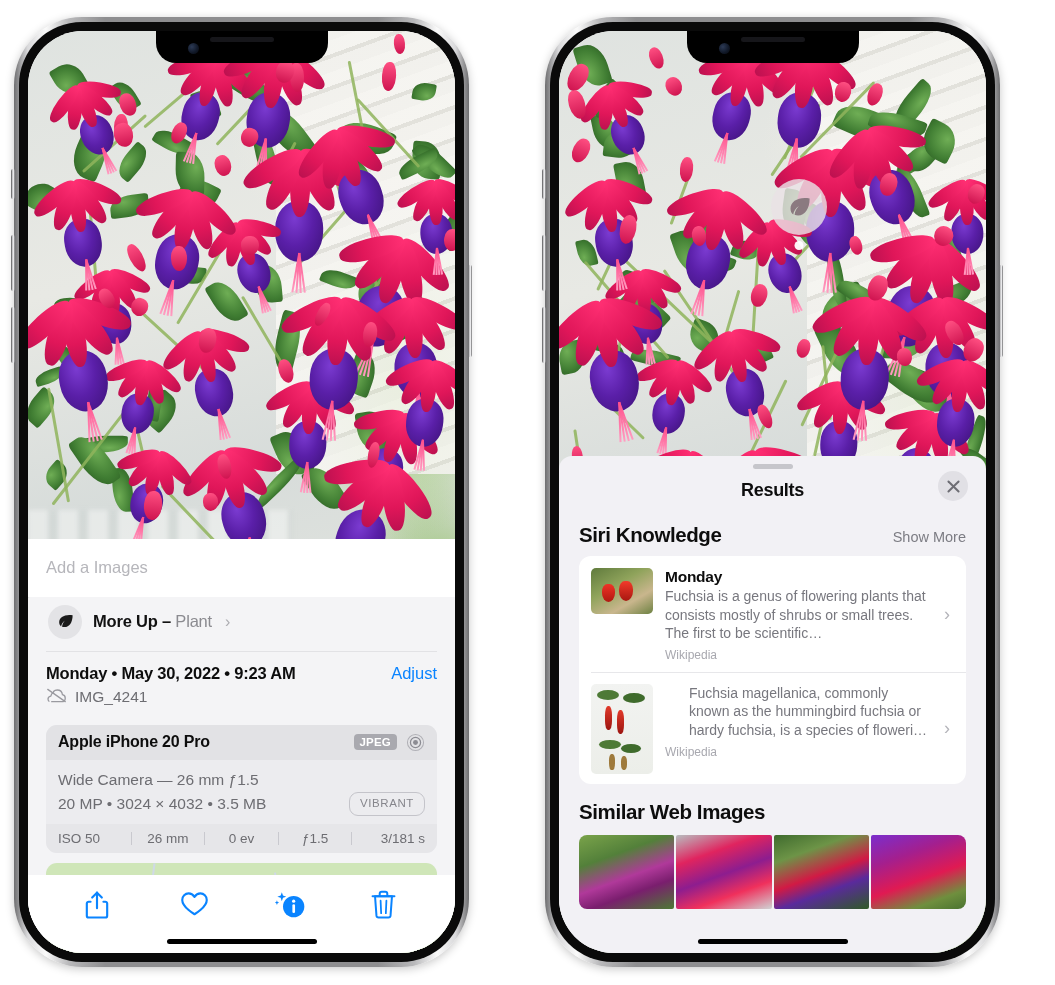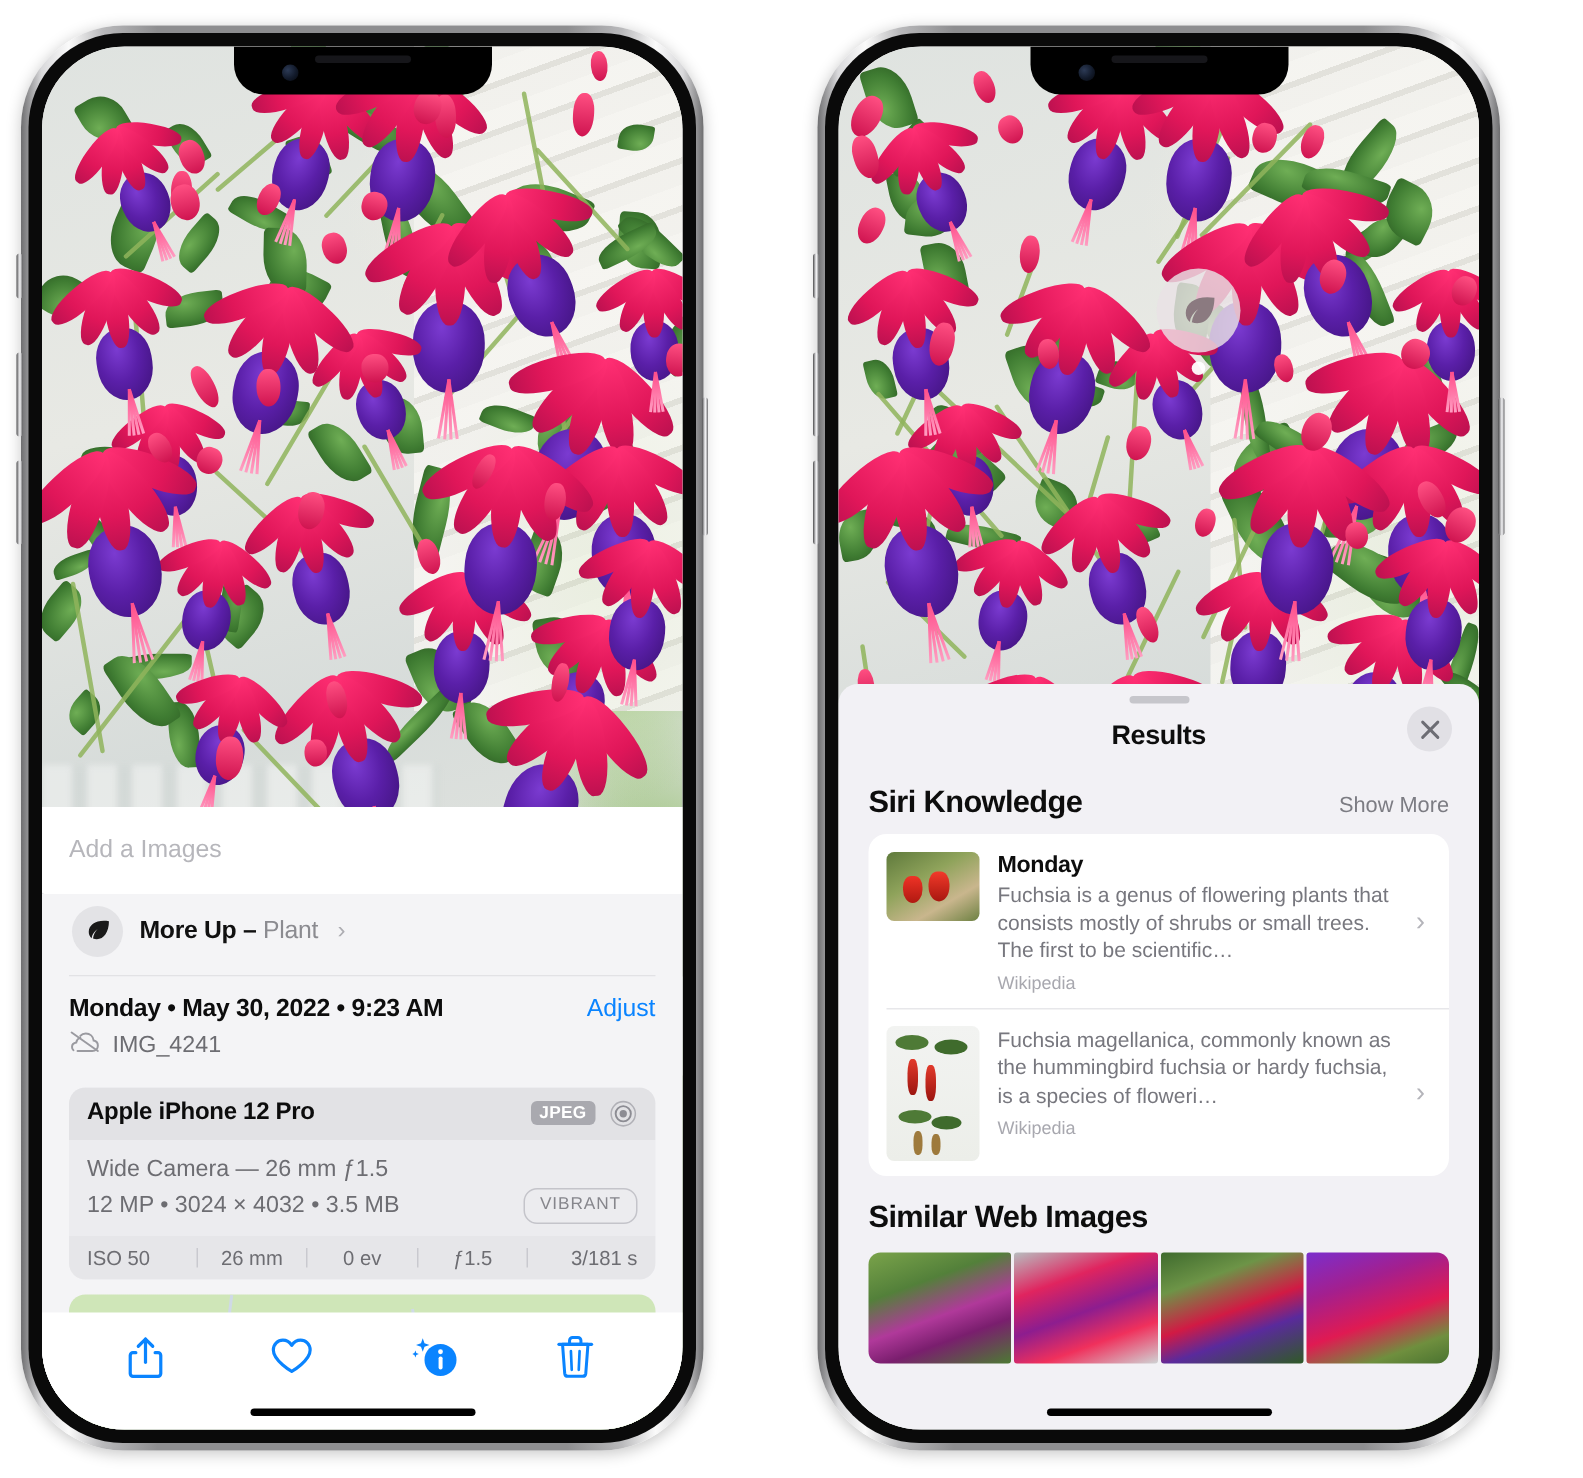--- a/index.html
+++ b/index.html
@@ -714,36 +714,36 @@
                     <path d="M8.6 5.3C7 5.9 5.8 7.3 5.5 9.1 3.6 9.4 2.3 10.7 2.3 12.5c0 1.1.4 2 1.1 2.5" fill="none" stroke="#9a9aa0" stroke-width="1.5" stroke-linecap="round"></path>
                     <line x1="2" y1="1.5" x2="22" y2="15.5" stroke="#9a9aa0" stroke-width="1.5" stroke-linecap="round"></line>
                   </svg>
                 </span>
                 <span class="fname">IMG_4241</span>
               </div>
             </div>
 
             <div class="exif-card">
               <div class="exif-head">
-                <span class="exif-title">Apple iPhone 12 Pro</span>
+                <span class="exif-title">Apple iPhone 20 Pro</span>
                 <span class="exif-head-right">
                   <span class="fmt-badge">JPEG</span>
                   <span class="aperture-ic">
                     <svg width="19" height="19" viewBox="0 0 24 24" aria-hidden="true">
                       <circle cx="12" cy="12" r="10.2" fill="none" stroke="#b0b0b6" stroke-width="1.3"></circle>
                       <circle cx="12" cy="12" r="6.4" fill="none" stroke="#8c8c93" stroke-width="1.6"></circle>
                       <circle cx="12" cy="12" r="3.1" fill="#8c8c93"></circle>
                     </svg>
                   </span>
                 </span>
               </div>
               <div class="exif-body">
                 <div class="exif-line">Wide Camera — 26 mm ƒ1.5</div>
                 <div class="exif-line exif-line2">
-                  <span>12 MP • 3024 × 4032 • 3.5 MB</span>
+                  <span>20 MP • 3024 × 4032 • 3.5 MB</span>
                   <span class="vibrant">VIBRANT</span>
                 </div>
               </div>
               <div class="exif-foot">
                 <span class="v">ISO 50</span>
                 <span class="vsep"></span>
                 <span class="v">26 mm</span>
                 <span class="vsep"></span>
                 <span class="v">0 ev</span>
                 <span class="vsep"></span>
@@ -1224,21 +1224,21 @@
                 <span class="thumb-bloom" style="left:6px;top:6px;width:22px;height:10px;border-radius:50%;background:#4e7a36;"></span>
                 <span class="thumb-bloom" style="left:32px;top:9px;width:22px;height:10px;border-radius:50%;background:#3f6b2c;"></span>
                 <span class="thumb-bloom" style="left:14px;top:22px;width:7px;height:24px;border-radius:40%;background:linear-gradient(180deg,#e23a2b,#9c1510);"></span>
                 <span class="thumb-bloom" style="left:26px;top:26px;width:7px;height:24px;border-radius:40%;background:linear-gradient(180deg,#e23a2b,#9c1510);"></span>
                 <span class="thumb-bloom" style="left:8px;top:56px;width:22px;height:9px;border-radius:50%;background:#4e7a36;"></span>
                 <span class="thumb-bloom" style="left:30px;top:60px;width:20px;height:9px;border-radius:50%;background:#3f6b2c;"></span>
                 <span class="thumb-bloom" style="left:18px;top:70px;width:6px;height:16px;border-radius:40%;background:#9e7a3c;"></span>
                 <span class="thumb-bloom" style="left:30px;top:72px;width:6px;height:14px;border-radius:40%;background:#9e7a3c;"></span>
               </span>
               <span class="k-body">
-                <span class="k-desc" style="display:block;">Fuchsia magellanica, commonly known as the hummingbird fuchsia or hardy fuchsia, is a species of floweri…</span>
+                <span class="k-desc" style="display:block;margin-left:24px;">Fuchsia magellanica, commonly known as the hummingbird fuchsia or hardy fuchsia, is a species of floweri…</span>
                 <span class="k-src" style="display:block;">Wikipedia</span>
               </span>
               <span class="k-chev">›</span>
             </div>
           </div>
 
           <div class="sec-head" style="padding-top:16px;padding-bottom:7px;">
             <span class="sec-title">Similar Web Images</span>
           </div>
 

